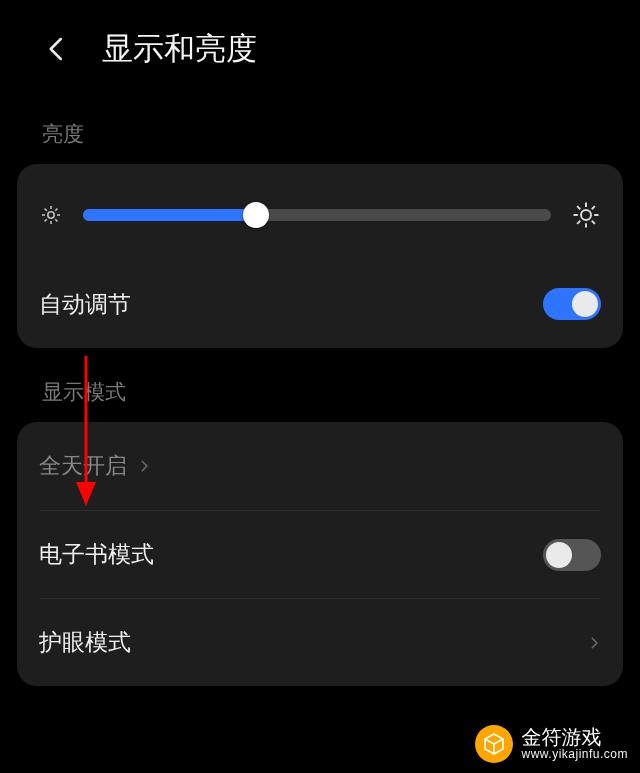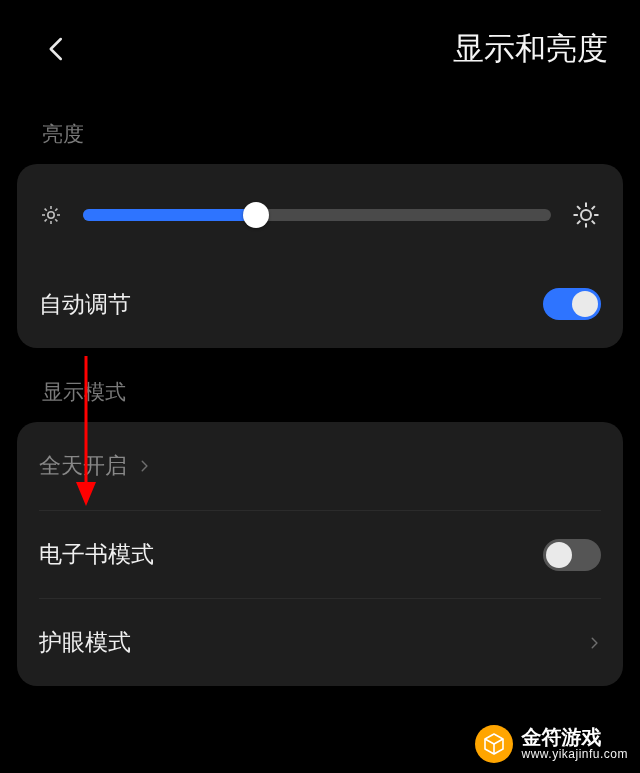--- a/index.html
+++ b/index.html
@@ -8,23 +8,22 @@
     background: #000;
     color: #fff;
     font-family: -apple-system, "Helvetica Neue", Arial, "PingFang SC", "Microsoft YaHei", sans-serif;
     overflow: hidden;
     position: relative;
   }
 
   .header {
     display: flex;
     align-items: center;
-    padding: 28px 32px 20px 42px;
+    padding: 28px 5px 20px 42px;
     gap: 30px;
-    justify-content: space-between;
   }
   .back-icon svg { display: block; }
   .page-title {
     font-size: 31px;
     font-weight: 400;
     color: #f5f5f5;
   }
 
   .section-label {
     color: #7a7a7a;
@@ -134,21 +133,21 @@
   }
   .wm-logo {
     width: 38px; height: 38px;
     border-radius: 50%;
     background: #ffa500;
     display: flex;
     align-items: center;
     justify-content: center;
   }
   .wm-text { display: flex; flex-direction: column; line-height: 1.1; }
-  .wm-title { font-size: 20px; font-weight: 700; text-shadow: 1px 1px 2px #000; }
+  .wm-title { font-size: 20px; font-weight: 400; text-shadow: 1px 1px 2px #000; }
   .wm-url { font-size: 12px; letter-spacing: 0.5px; opacity: 0.95; text-shadow: 1px 1px 2px #000; }
 </style>
 </head>
 <body>
 
 <div class="header">
   <span class="back-icon">
     <svg width="30" height="30" viewBox="0 0 24 24" fill="none" stroke="#e8e8e8" stroke-width="2" stroke-linecap="round" stroke-linejoin="round">
       <polyline points="15 4 7 12 15 20"></polyline>
     </svg>

